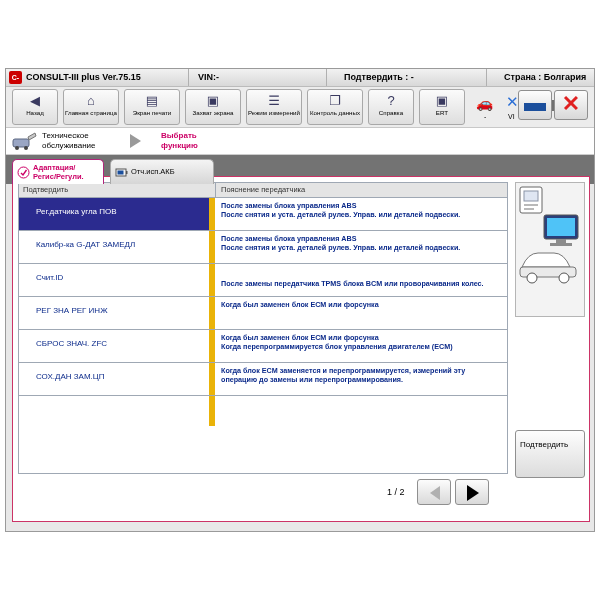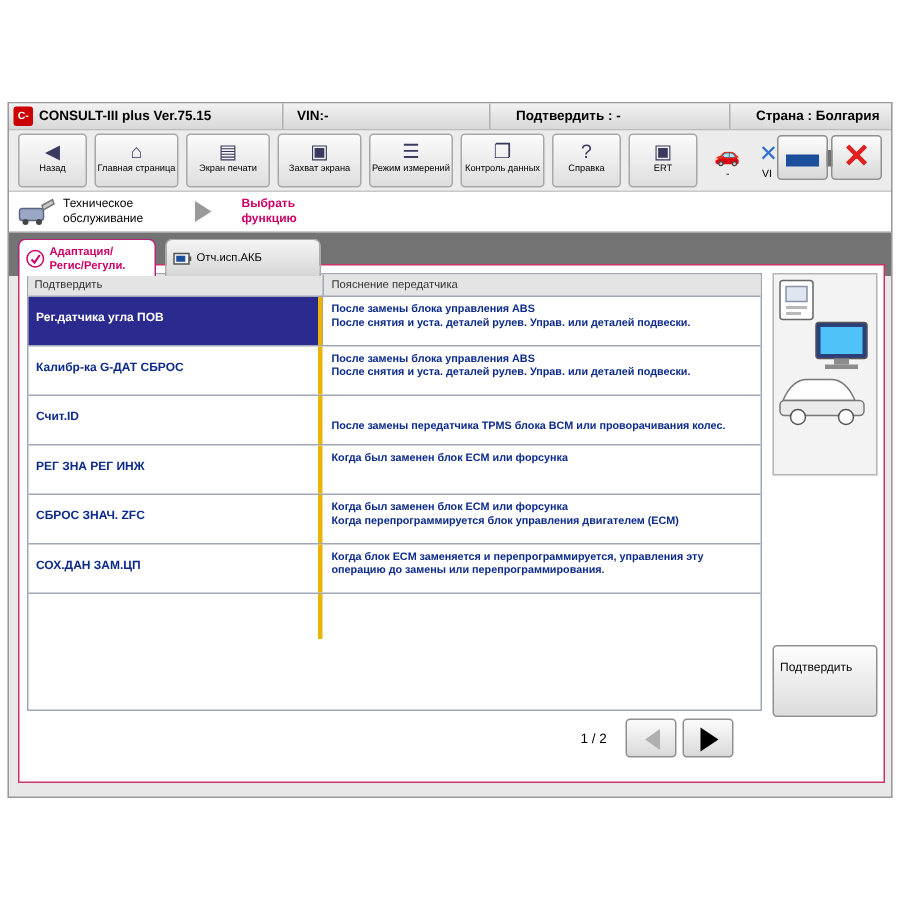--- a/index.html
+++ b/index.html
@@ -216,26 +216,26 @@
     position: absolute; left: 196px; top: 0; width: 1px; height: 14px; background: #9fa8b4;
   }
   .row {
     position: relative;
     height: 32px;
     border-bottom: 1px solid #9fa8b4;
   }
   .row .name {
     position: absolute; left: 0; top: 0;
     width: 196px; height: 100%;
-    border-right: 3px solid #eab308;
+    border-right: 6px solid #eab308;
     box-sizing: border-box;
     font-size: 8px;
-    font-weight: bold;
+    font-weight: normal;
     color: #0b2a8a;
-    padding: 9px 0 0 5px;
+    padding: 9px 0 0 17px;
   }
   .row.selected .name {
     background: #2b2b8f;
     color: #ffffff;
   }
   .row .desc {
     position: absolute; left: 197px; top: 0;
     right: 0; height: 100%;
     font-size: 7.2px;
     font-weight: bold;
@@ -436,40 +436,40 @@
           <div class="c1">Подтвердить</div>
           <div class="c2">Пояснение передатчика</div>
         </div>
 
         <div class="row selected">
           <div class="name">Рег.датчика угла ПОВ</div>
           <div class="desc" style="white-space:pre-line;">После замены блока управления ABS
 После снятия и уста. деталей рулев. Управ. или деталей подвески.</div>
         </div>
         <div class="row">
-          <div class="name">Калибр-ка G-ДАТ СБРОС</div>
+          <div class="name">Калибр-ка G-ДАТ ЗАМЕДЛ</div>
           <div class="desc" style="white-space:pre-line;">После замены блока управления ABS
 После снятия и уста. деталей рулев. Управ. или деталей подвески.</div>
         </div>
         <div class="row">
           <div class="name">Счит.ID</div>
           <div class="desc" style="white-space:pre-line;margin-top:12px;">После замены передатчика TPMS блока BCM или проворачивания колес.</div>
         </div>
         <div class="row">
           <div class="name">РЕГ ЗНА РЕГ ИНЖ</div>
           <div class="desc" style="white-space:pre-line;">Когда был заменен блок ECM или форсунка</div>
         </div>
         <div class="row">
           <div class="name">СБРОС ЗНАЧ. ZFC</div>
           <div class="desc" style="white-space:pre-line;">Когда был заменен блок ECM или форсунка
 Когда перепрограммируется блок управления двигателем (ECM)</div>
         </div>
         <div class="row">
           <div class="name">СОХ.ДАН ЗАМ.ЦП</div>
-          <div class="desc" style="white-space:pre-line;">Когда блок ECM заменяется и перепрограммируется, управления эту операцию до замены или перепрограммирования.</div>
+          <div class="desc" style="white-space:pre-line;">Когда блок ECM заменяется и перепрограммируется, измерений эту операцию до замены или перепрограммирования.</div>
         </div>
         <div class="row empty" style="height:30px; border-bottom:none;">
           <div class="name"></div>
         </div>
       </div>
 
       <div class="illus">
         <svg width="68" height="133" viewBox="0 0 68 133">
           <rect x="4" y="4" width="22" height="26" rx="2" fill="#ffffff" stroke="#666"></rect>
           <rect x="8" y="8" width="14" height="10" fill="#dfe6f2" stroke="#8a93a5"></rect>

